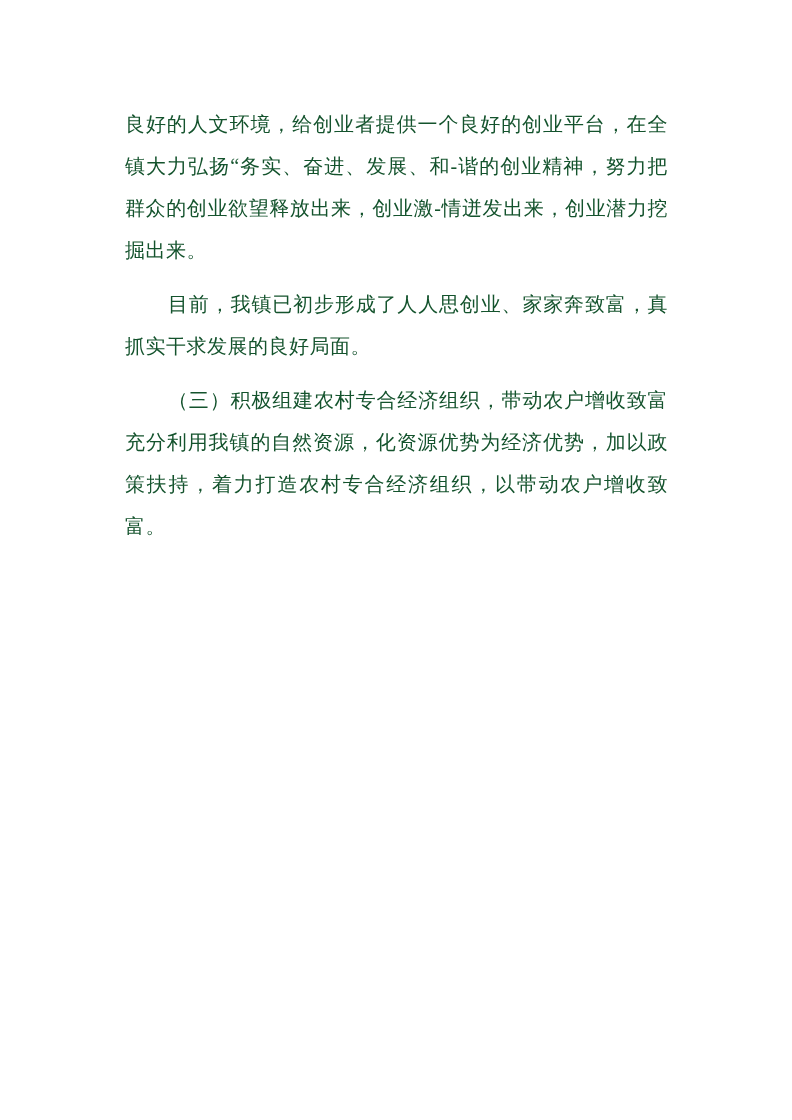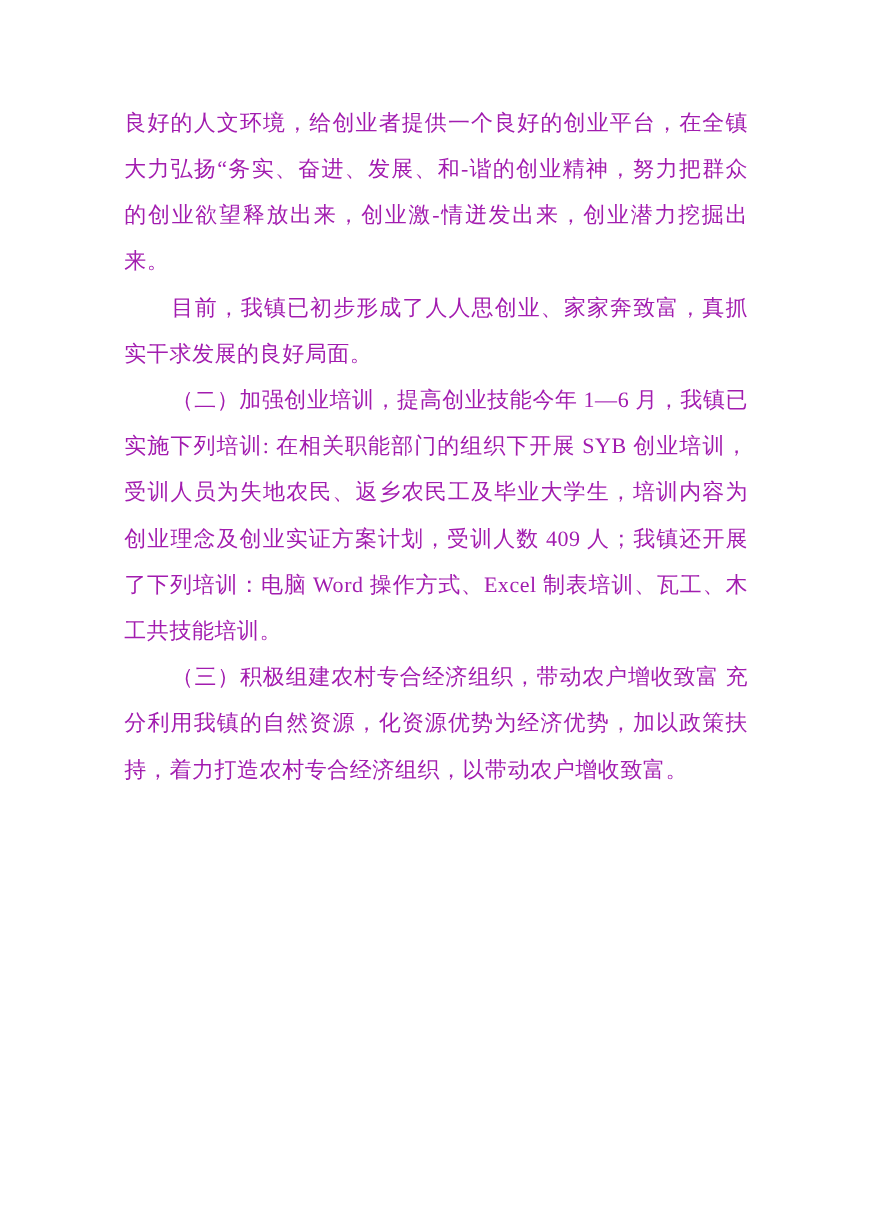--- a/index.html
+++ b/index.html
@@ -15,37 +15,36 @@
     overflow: hidden;
     font-family: "Liberation Serif", "DejaVu Serif", serif;
   }
   .doc-content {
     position: absolute;
     left: 113px;
     top: 91px;
     width: 567px;
   }
   .doc-content p {
-    margin: 0;
+    margin: 12px;
     padding: 0;
     font-size: 20px;
     line-height: 42px;
-    color: #a21caf;
+    color: #14532d;
     text-align: justify;
     text-justify: inter-ideograph;
     letter-spacing: 0.5px;
     word-break: break-all;
   }
   .doc-content p.indent {
     text-indent: 2.15em;
   }
 </style>
 </head>
 <body>
 
 <div class="page">
   <div class="doc-content">
       <p>良好的人文环境，给创业者提供一个良好的创业平台，在全镇大力弘扬“务实、奋进、发展、和-谐的创业精神，努力把群众的创业欲望释放出来，创业激-情迸发出来，创业潜力挖掘出来。</p>
       <p class="indent">目前，我镇已初步形成了人人思创业、家家奔致富，真抓实干求发展的良好局面。</p>
-      <p class="indent">（二）加强创业培训，提高创业技能今年 1—6 月，我镇已实施下列培训: 在相关职能部门的组织下开展 SYB 创业培训，受训人员为失地农民、返乡农民工及毕业大学生，培训内容为创业理念及创业实证方案计划，受训人数 409 人；我镇还开展了下列培训：电脑 Word 操作方式、Excel 制表培训、瓦工、木工共技能培训。</p>
       <p class="indent">（三）积极组建农村专合经济组织，带动农户增收致富 充分利用我镇的自然资源，化资源优势为经济优势，加以政策扶持，着力打造农村专合经济组织，以带动农户增收致富。</p>
     </div>
 </div>
 
 </body></html>

